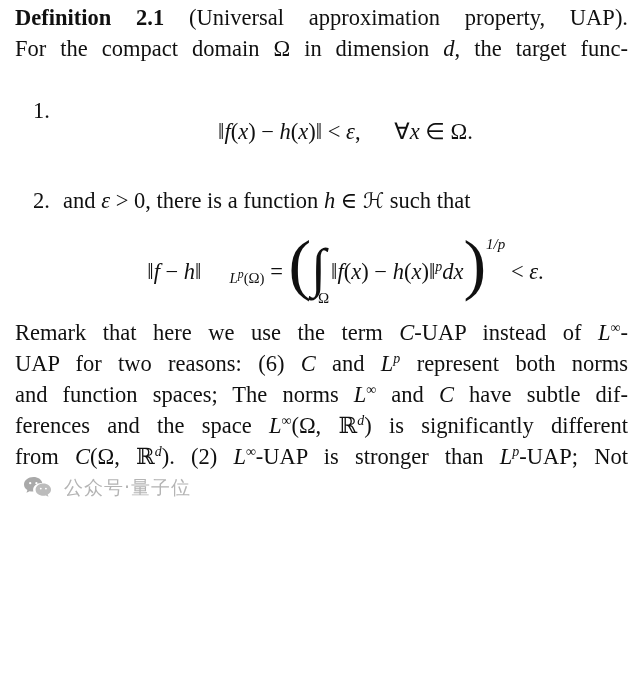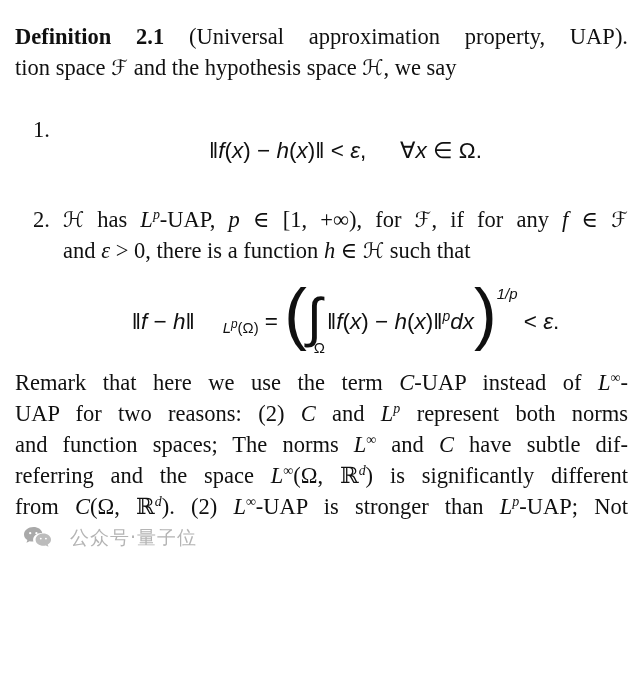--- a/index.html
+++ b/index.html
@@ -2,99 +2,98 @@
 <html><head>
 <meta charset="utf-8">
 <style>
   html,body{margin:0;padding:0;background:#ffffff;}
   body{
     width:640px;height:683px;overflow:hidden;
     font-family:"Liberation Serif","DejaVu Serif","DejaVu Sans",serif;
     color:#101010;
     -webkit-font-smoothing:antialiased;
   }
-  .page{padding:21px 12px 0 15px;width:613px;}
+  .page{padding:2px 12px 0 15px;width:613px;}
 
   .line{
     font-size:22.5px;line-height:31px;
     text-align:justify;text-align-last:justify;
     white-space:normal;
   }
   .line.last{text-align-last:left;}
 
   
   .b{font-weight:bold;}
   .i{font-style:italic;}
   .cal{font-family:"DejaVu Sans","DejaVu Serif",sans-serif;font-size:0.95em;}
   .sup{font-size:0.62em;vertical-align:0.55em;line-height:0;}
   .sub{font-size:0.66em;vertical-align:-0.28em;line-height:0;margin-left:28px;}
   .sup2{font-size:0.8em;vertical-align:0.45em;line-height:0;}
 
   
   .formula{
     font-size:22.5px;text-align:left;text-align-last:center;
-    font-family:Liberation Sans, sans-serif;
+    font-family:Liberation Serif, serif;
   }
   .f1{margin-top:21px;line-height:31px;}
   .f2{margin-top:16px;height:80px;line-height:80px;}
   .bigp{font-size:68px;vertical-align:-8px;line-height:0;font-weight:400;}
   .intwrap{line-height:0;}
   .int{font-size:54px;vertical-align:-7px;line-height:0;}
   .intsub{font-size:15px;vertical-align:-24px;margin-left:-8px;margin-right:2px;line-height:0;}
   .psup{font-size:15px;font-style:italic;vertical-align:30px;margin-left:0;line-height:0;}
 
   
   .item{display:flex;margin-top:31px;}
   .item2{margin-top:38px;}
   .item-num{flex:none;width:30px;padding-left:18px;font-size:22.5px;line-height:31px;}
   .item-body{flex:1 1 auto;width:563px;}
 
   .remark{margin-top:5px;}
 
   
   .wm{
-    display:inline-flex;align-items:center;gap:18px;
+    display:inline-flex;align-items:center;gap:12px;
     margin-left:8px;vertical-align:-4px;
   }
   .wm-text{
     font-family:"DejaVu Sans","Liberation Sans",sans-serif;
     font-size:19px;color:#b4b4b4;letter-spacing:1px;white-space:nowrap;
   }
 </style>
 </head>
 <body>
 
 <div class="page">
 
   <div>
     <div class="line"><span class="b">Definition 2.1</span><span> (Universal approximation property, UAP).</span></div>
-    <div class="line last"><span>tion space </span><span class="cal">ℱ</span><span> and the hypothesis space </span><span class="cal">ℋ</span><span>, we say</span></div>
+    <div class="line"><span>For the compact domain Ω in dimension </span><span class="i">d</span><span>, the target func-</span></div>
   </div>
 
   <div class="item">
     <div class="item-num">1.</div>
     <div class="item-body">
       <div class="formula f1"><span>‖</span><span class="i">f</span><span>(</span><span class="i">x</span><span>) − </span><span class="i">h</span><span>(</span><span class="i">x</span><span>)‖ &lt; </span><span class="i">ε</span><span>,  ∀</span><span class="i">x</span><span> ∈ Ω.</span></div>
     </div>
   </div>
 
   <div class="item item2">
     <div class="item-num">2.</div>
     <div class="item-body">
-      <div class="line"><span class="cal">ℋ</span><span> has </span><span class="i">L</span><span class="i sup">p</span><span>-UAP, </span><span class="i">p</span><span> ∈ [1, +∞), for </span><span class="cal">ℱ</span><span>, if for any </span><span class="i">f</span><span> ∈ </span><span class="cal">ℱ</span></div>
       <div class="line last"><span>and </span><span class="i">ε</span><span> &gt; 0, there is a function </span><span class="i">h</span><span> ∈ </span><span class="cal">ℋ</span><span> such that</span></div>
       <div class="formula f2"><span>‖</span><span class="i">f</span><span> − </span><span class="i">h</span><span>‖</span><span class="sub"><span class="i">L</span><span class="i sup2">p</span><span>(Ω)</span></span><span> = </span><span class="bigp">(</span><span class="intwrap"><span class="int">∫</span><span class="intsub">Ω</span></span><span>‖</span><span class="i">f</span><span>(</span><span class="i">x</span><span>) − </span><span class="i">h</span><span>(</span><span class="i">x</span><span>)‖</span><span class="i sup">p</span><span class="i">dx</span><span class="bigp">)</span><span class="psup">1/p</span><span> &lt; </span><span class="i">ε</span><span>.</span></div>
     </div>
   </div>
 
   <div class="remark">
     <div class="line"><span>Remark that here we use the term </span><span class="i">C</span><span>-UAP instead of </span><span class="i">L</span><span class="sup">∞</span><span>-</span></div>
-    <div class="line"><span>UAP for two reasons: (2) </span><span class="i">C</span><span> and </span><span class="i">L</span><span class="i sup">p</span><span> represent both norms</span></div>
+    <div class="line"><span>UAP for two reasons: (6) </span><span class="i">C</span><span> and </span><span class="i">L</span><span class="i sup">p</span><span> represent both norms</span></div>
     <div class="line"><span>and function spaces; The norms </span><span class="i">L</span><span class="sup">∞</span><span> and </span><span class="i">C</span><span> have subtle dif-</span></div>
-    <div class="line"><span>referring and the space </span><span class="i">L</span><span class="sup">∞</span><span>(Ω, ℝ</span><span class="i sup">d</span><span>) is significantly different</span></div>
+    <div class="line"><span>ferences and the space </span><span class="i">L</span><span class="sup">∞</span><span>(Ω, ℝ</span><span class="i sup">d</span><span>) is significantly different</span></div>
     <div class="line"><span>from </span><span class="i">C</span><span>(Ω, ℝ</span><span class="i sup">d</span><span>). (2) </span><span class="i">L</span><span class="sup">∞</span><span>-UAP is stronger than </span><span class="i">L</span><span class="i sup">p</span><span>-UAP; Not</span></div>
     <div class="line last">
       <span class="wm">
         <svg width="29" height="24" viewBox="0 0 29 24" aria-hidden="true">
           <g fill="#a9a9a9">
             <path d="M10.5 1C5.3 1 1 4.3 1 8.4c0 2.3 1.3 4.3 3.4 5.7l-.9 2.7 3.1-1.6c.9.3 1.9.4 2.9.4.3 0 .6 0 .9-.03-.2-.6-.3-1.2-.3-1.87 0-3.8 3.7-6.8 8.2-6.8.3 0 .6.01.9.04C18.5 3.2 14.9 1 10.5 1z"></path>
           </g>
           <g fill="#bcbcbc">
             <path d="M28 13.7c0-3.4-3.5-6.1-7.7-6.1s-7.7 2.7-7.7 6.1 3.5 6.1 7.7 6.1c.9 0 1.7-.1 2.5-.35l2.7 1.35-.75-2.3C26.7 17.4 28 15.7 28 13.7z"></path>
           </g>

